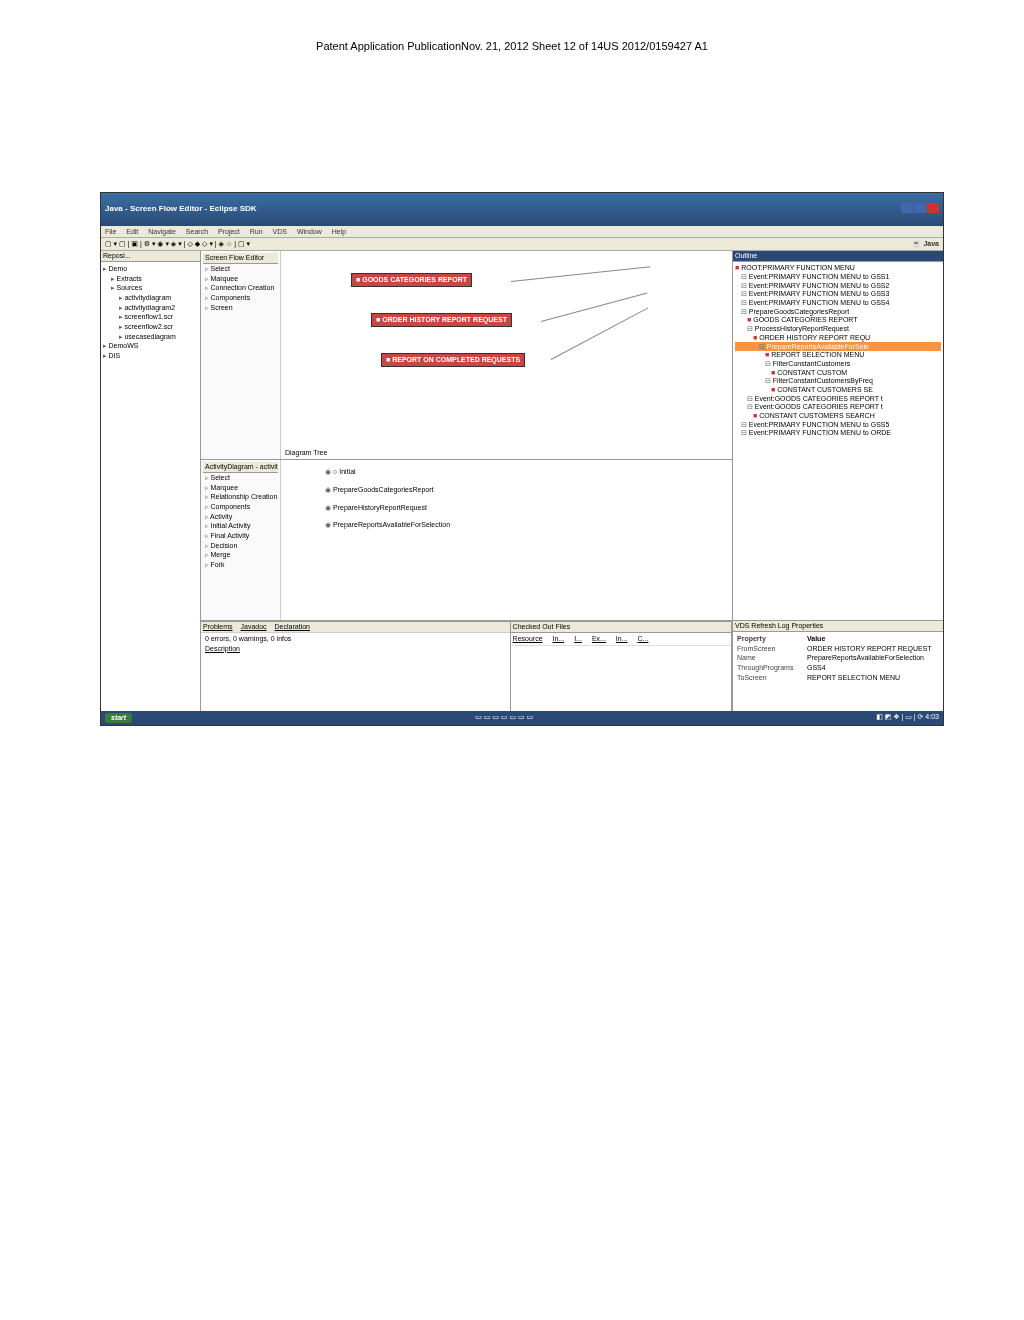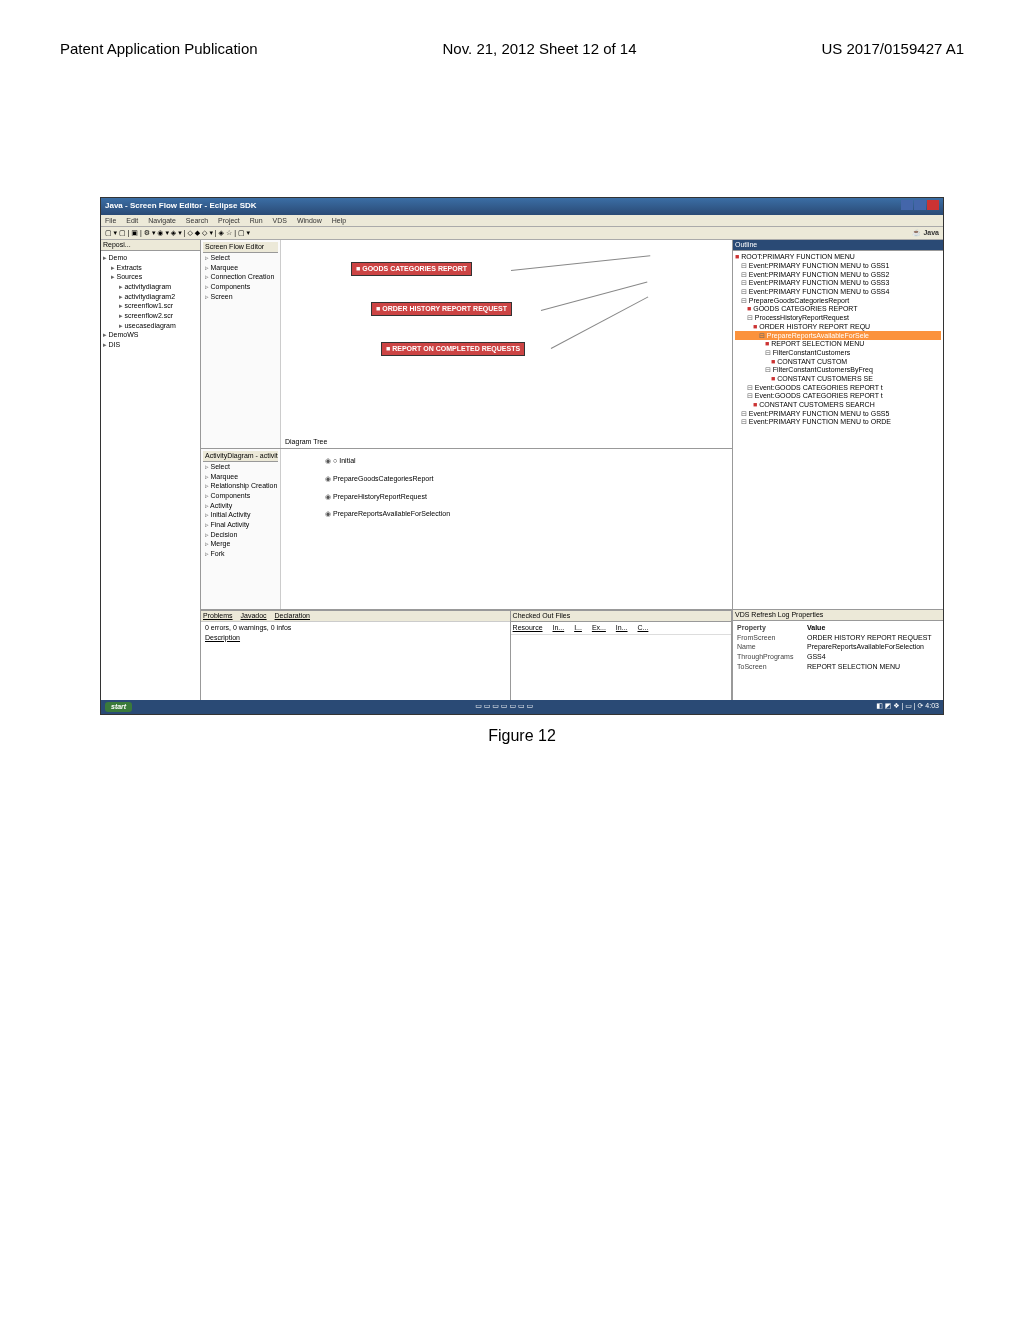--- a/index.html
+++ b/index.html
@@ -1,20 +1,20 @@
 <!DOCTYPE html>
 <html><head>
 <meta charset="utf-8">
 <style>
   * { margin: 0; padding: 0; box-sizing: border-box; }
   body { width: 1024px; height: 1320px; background: #fff; font-family: Arial, sans-serif; position: relative; }
-  .page-header { display: flex; justify-content: space-between; padding: 40px 60px 20px; font-size: 15px; }
+  .page-header { display: flex; justify-content: center; padding: 40px 60px 20px; font-size: 11px; }
   .screenshot-wrap { margin: 120px 80px 0 100px; }
   .ide { border: 1px solid #333; background: #f0f0f0; font-size: 7px; line-height: 1.1; }
-  .titlebar { background: linear-gradient(#3b6ea5,#2a4a75); color: #fff; padding: 2px 4px; display: flex; justify-content: space-between; align-items: center; font-size: 8px; font-weight: bold; }
+  .titlebar { background: linear-gradient(#3b6ea5,#2a4a75); color: #fff; padding: 10px 4px; display: flex; justify-content: space-between; align-items: center; font-size: 8px; font-weight: bold; }
   .titlebar .winbtns span { display:inline-block; width:12px; height:10px; background:#c33; margin-left:1px; }
   .titlebar .winbtns span:first-child { background:#46a; }
   .titlebar .winbtns span:nth-child(2) { background:#46a; }
   .menubar { background:#ece9d8; padding:2px 4px; border-bottom:1px solid #aaa; }
   .menubar span { margin-right:8px; color:#333; }
   .toolbar { background:#ece9d8; padding:2px 4px; border-bottom:1px solid #aaa; display:flex; justify-content:space-between; align-items:center; }
   .toolbar .perspective { font-weight:bold; color:#333; }
   .main { display:flex; height: 460px; background:#fff; }
   .left-col { width: 100px; border-right:1px solid #999; background:#fff; display:flex; flex-direction:column; }
   .panel-tab { background:#ece9d8; border-bottom:1px solid #999; padding:1px 2px; font-size:7px; white-space:nowrap; overflow:hidden; }
@@ -67,21 +67,21 @@
   .taskbar { background:#2a4a75; color:#fff; padding:2px 4px; display:flex; justify-content:space-between; font-size:7px; }
   .taskbar .start { background:#3a7a3a; padding:1px 6px; border-radius:3px; font-weight:bold; font-style:italic; }
   .figure-caption { text-align:center; font-size:16px; margin-top:12px; }
 </style>
 </head>
 <body>
 
 <div class="page-header">
   <span>Patent Application Publication</span>
   <span>Nov. 21, 2012  Sheet 12 of 14</span>
-  <span>US 2017/0159427 A1</span>
+  <span>US 2012/0159427 A1</span>
 </div>
 
 <div class="screenshot-wrap">
   <div class="ide">
     <div class="titlebar">
       <span>Java - Screen Flow Editor - Eclipse SDK</span>
       <span class="winbtns"><span></span><span></span><span></span></span>
     </div>
     <div class="menubar">
       <span>File</span>
@@ -244,14 +244,13 @@
       </div>
     </div>
 
     <div class="taskbar">
       <span class="start">start</span>
       <span>▭ ▭ ▭ ▭ ▭ ▭ ▭</span>
       <span>◧ ◩ ❖ | ▭ | ⟳ <span>4:03</span></span>
     </div>
   </div>
 
-  <div class="figure-caption">Figure 12</div>
 </div>
 
 </body></html>

